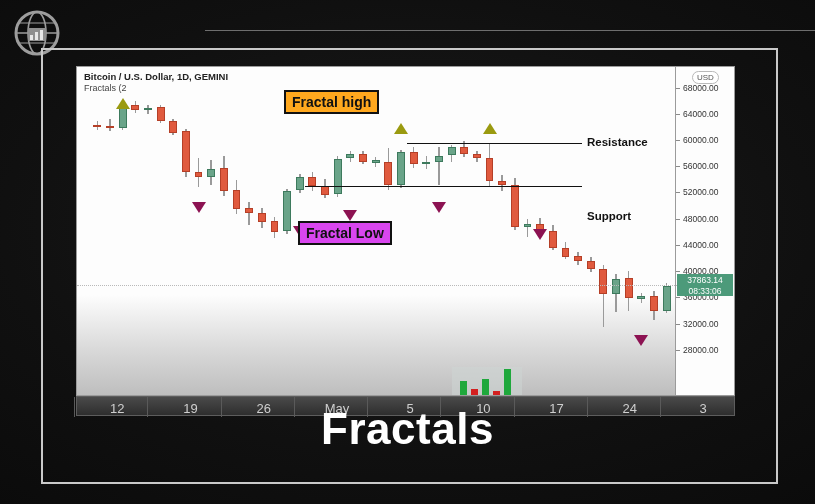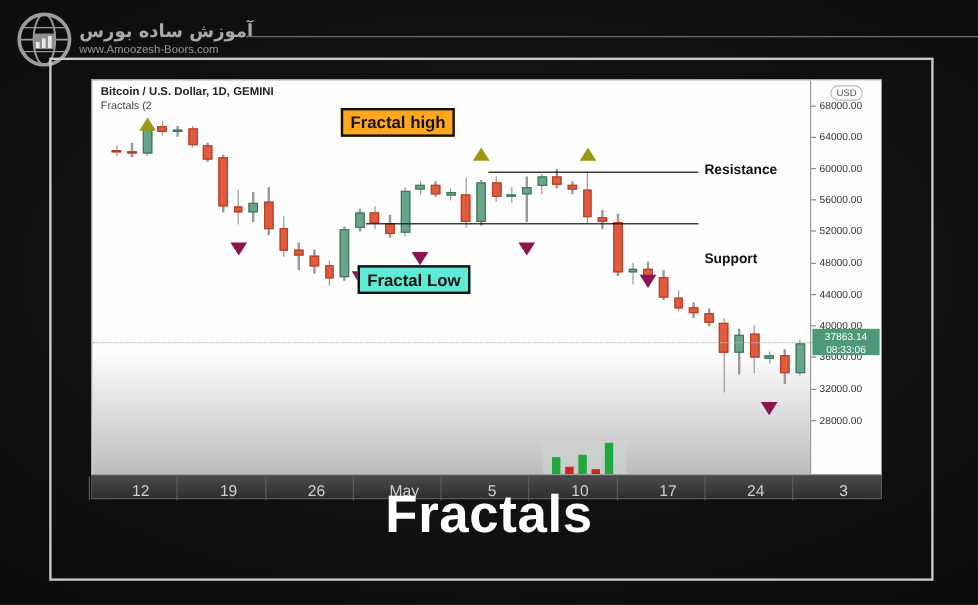--- a/index.html
+++ b/index.html
@@ -98,21 +98,21 @@
     white-space:nowrap;
   }
   #time-axis .tsep{position:absolute;top:0;width:1px;height:20px;background:#5a5a5a;}
   
   .annot{
     position:absolute;border:2px solid #111;font-weight:bold;color:#111;
     padding:2px 6px;font-size:14px;z-index:9;white-space:nowrap;
     font-family:"Liberation Sans",sans-serif;
   }
   #ann-high{background:#ffa81e;left:283px;top:89px;}
-  #ann-low{background:#5eead4;left:297px;top:220px;}
+  #ann-low{background:#d946ef;left:297px;top:220px;}
   
   .level-line{position:absolute;height:0;border-top:1.6px solid #111;z-index:7;}
   .level-label{
     position:absolute;font-size:11.5px;font-weight:bold;color:#111;z-index:8;white-space:nowrap;text-align:right;
   }
   
   .frac{position:absolute;width:0;height:0;z-index:8;}
   .frac.up{border-left:7px solid transparent;border-right:7px solid transparent;border-bottom:11px solid #9a9a10;}
   .frac.dn{border-left:7px solid transparent;border-right:7px solid transparent;border-top:11px solid #8c1252;}
   
@@ -148,24 +148,20 @@
         <circle cx="23" cy="23" r="21" fill="none" stroke="#9d9d9d" stroke-width="3"></circle>
         <ellipse cx="23" cy="23" rx="9" ry="21" fill="none" stroke="#9d9d9d" stroke-width="1.6"></ellipse>
         <line x1="2" y1="23" x2="44" y2="23" stroke="#9d9d9d" stroke-width="1.6"></line>
         <line x1="6" y1="13" x2="40" y2="13" stroke="#9d9d9d" stroke-width="1.2"></line>
         <line x1="6" y1="33" x2="40" y2="33" stroke="#9d9d9d" stroke-width="1.2"></line>
         <rect x="14" y="18" width="18" height="13" fill="#8f8f8f"></rect>
         <rect x="16" y="25" width="3" height="5" fill="#e8e8e8"></rect>
         <rect x="21" y="22" width="3" height="8" fill="#e8e8e8"></rect>
         <rect x="26" y="20" width="3" height="10" fill="#e8e8e8"></rect>
       </svg>
-    </div>
-    <div id="logo-text">
-      <div id="logo-fa">آموزش ساده بورس</div>
-      <div id="logo-url">www.Amoozesh-Boors.com</div>
     </div>
   </div>
   <div id="logo-rule"></div>
 
   <div id="frame"></div>
 
   <div id="chart-panel">
 
     <div id="plot">
 

